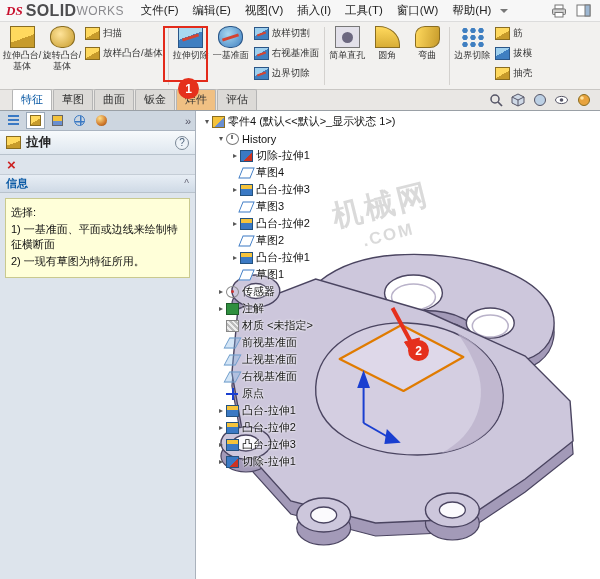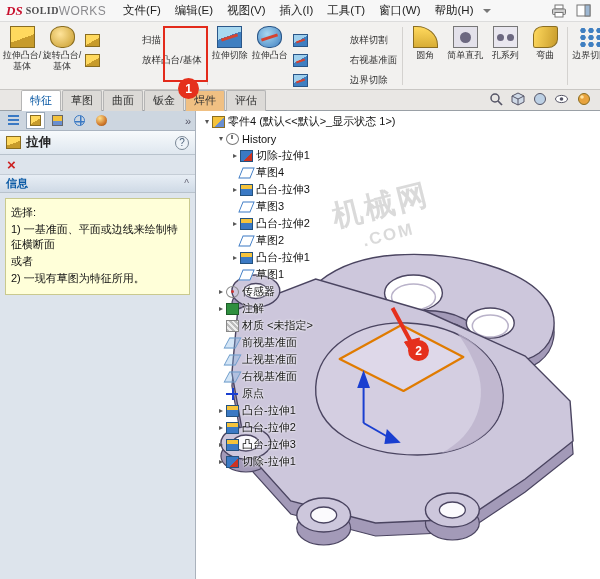--- a/index.html
+++ b/index.html
@@ -4,21 +4,21 @@
 <style>
   * { box-sizing: border-box; margin: 0; padding: 0; }
   html,body { width:600px; height:579px; }
   body { font-family:"Liberation Sans","DejaVu Sans",sans-serif; background:#fff; overflow:hidden; }
   .app { position:relative; width:600px; height:579px; background:#ec4899; overflow:hidden; }
 
   
   .menubar { height:22px; background:#f7f7f7; border-bottom:1px solid #dcdcdc; display:flex; align-items:center; padding:0 6px; }
   .logo { display:flex; align-items:center; margin-right:10px; }
   .logo-ds { color:#c8102e; font:italic 700 13px "Liberation Serif",serif; margin-right:3px; }
-  .logo-bold { font-weight:700; font-size:10px; color:#4d4d4f; letter-spacing:.4px;font-family:Liberation Serif, serif; }
+  .logo-bold { font-weight:700; font-size:16px; color:#4d4d4f; letter-spacing:.4px; }
   .logo-light { font-weight:400; font-size:12px; color:#8a8a8e; letter-spacing:.4px; }
   .menus { display:flex; align-items:center; }
   .menu { font-size:11.5px; color:#222; padding:2px 7px; cursor:default; }
   .menu-chevron { width:0; height:0; border:4px solid transparent; border-top-color:#777; margin:4px 0 0 2px; }
   .mright { margin-left:auto; display:flex; align-items:center; gap:8px; padding-right:2px; }
   .hicon { display:inline-flex; align-items:center; justify-content:center; width:17px; height:16px; }
 
   
   .ribbon { height:68px; background:#f2f1ef; border-bottom:1px solid #c9c7c4; display:flex; align-items:stretch; overflow:hidden; white-space:nowrap; padding:1px 2px 0 2px; }
   .rbtn.big { width:40px; display:flex; flex-direction:column; align-items:center; padding-top:3px; font-size:9px; line-height:11px; text-align:center; color:#333; white-space:normal; flex:none; }
@@ -31,29 +31,29 @@
   .ri.fillet { background:linear-gradient(#ffd95e,#d8ad35); border:1px solid #8a6d20; border-radius:0 85% 0 0; }
   .ri.simple-hole { background:#e3e1ea; border:1px solid #777; position:relative; }
   .ri.simple-hole::after { content:""; position:absolute; left:6px; top:5px; width:11px; height:11px; border-radius:50%; background:#6c6880; }
   .ri.hole-wizard { background:#e3e1ea; border:1px solid #777; position:relative; }
   .ri.hole-wizard::after { content:""; position:absolute; left:7px; top:6px; width:9px; height:9px; border-radius:50%; background:#3f7fc1; box-shadow:-5px -4px 0 -2px #d6a521; }
   .ri.hole-series { background:#e9e7ef; border:1px solid #777; position:relative; }
   .ri.hole-series::after { content:""; position:absolute; left:3px; top:7px; width:7px; height:7px; border-radius:50%; background:#6c6880; box-shadow:10px 0 0 0 #6c6880; }
   .ri.flex { background:linear-gradient(100deg,#ffd95e,#c79b2b); border:1px solid #8a6d20; border-radius:40% 10% 40% 10%; }
   .ri.linear-pattern { background:radial-gradient(circle,#3f7fc1 2.4px,transparent 3px) 1px 1px/8px 7px repeat; }
   .rstack { display:flex; flex-direction:column; padding-top:4px; flex:none; }
-  .sbtn { display:flex; align-items:flex-end; height:20px; font-size:9.5px; color:#333; padding:0 3px; white-space:nowrap; overflow:hidden;gap:39px; }
+  .sbtn { display:flex; align-items:flex-start; height:20px; font-size:9.5px; color:#333; padding:0 3px; white-space:nowrap; overflow:hidden; }
   .rsi { width:15px; height:13px; margin-right:3px; flex:none; }
   .rsi.sweep,.rsi.loft,.rsi.boundary,.rsi.rib,.rsi.shell { background:linear-gradient(150deg,#ffd95e 55%,#c79b2b 55%); border:1px solid #8a6d20; }
   .rsi.loft-cut,.rsi.sweep-cut,.rsi.boundary-cut,.rsi.draft { background:linear-gradient(150deg,#9fd0ee 45%,#3f7fc1 45%); border:1px solid #2a5688; position:relative; }
   .rsi.loft-cut::after,.rsi.sweep-cut::after,.rsi.boundary-cut::after { content:""; position:absolute; left:2px; right:2px; top:5px; height:2px; background:#d64330; transform:rotate(-20deg); }
   .rdiv { width:1px; background:#d4d2cf; margin:4px 2px; flex:none; }
 
   
-  .tabbar { height:21px; background:#e9e7e4; border-bottom:1px solid #9aa0a6; display:flex; align-items:center; padding-left:21px; }
+  .tabbar { height:21px; background:#e9e7e4; border-bottom:1px solid #9aa0a6; display:flex; align-items:flex-end; padding-left:12px; }
   .tab { font-size:11px; padding:2px 8px 3px 8px; border:1px solid #b5b5b5; border-bottom:none; background:#dcdad7; color:#333; margin-right:1px; border-radius:2px 2px 0 0; }
   .tab.active { background:#fff; color:#0b5aa5; }
   .tab.highlight { background:#f0c083; }
   .hud { margin-left:auto; display:flex; align-items:center; gap:5px; padding:0 8px 2px 0; }
 
   
   .workarea { display:flex; height:468px; }
 
   
   .panel { width:196px; flex:none; background:#dde4ec; border-right:1px solid #aab2bc; display:flex; flex-direction:column; }
@@ -181,51 +181,47 @@
         </div>
 
       </div>
     <div class="rdiv"></div>
     <div class="rbtn big">
       <span class="ri extrude-cut"></span>
       <span>拉伸切除</span>
     </div>
     <div class="rbtn big">
       <span class="ri revolve-cut"></span>
-      <span>拉伸凸台</span>
+      <span>一基准面</span>
     </div>
     <div class="rstack">
 
         <div class="sbtn">
           <span class="rsi loft-cut"></span>
           <span>放样切割</span>
         </div>
 
         <div class="sbtn">
           <span class="rsi sweep-cut"></span>
           <span>右视基准面</span>
         </div>
 
         <div class="sbtn">
           <span class="rsi boundary-cut"></span>
           <span>边界切除</span>
         </div>
       </div>
     <div class="rdiv"></div>
     <div class="rbtn big">
+      <span class="ri simple-hole"></span>
+      <span>简单直孔</span>
+    </div>
+    <div class="rbtn big">
       <span class="ri fillet"></span>
       <span>圆角</span>
-    </div>
-    <div class="rbtn big">
-      <span class="ri simple-hole"></span>
-      <span>简单直孔</span>
-    </div>
-    <div class="rbtn big">
-      <span class="ri hole-series"></span>
-      <span>孔系列</span>
     </div>
     <div class="rbtn big">
       <span class="ri flex"></span>
       <span>弯曲</span>
     </div>
     <div class="rdiv"></div>
     <div class="rbtn big">
       <span class="ri linear-pattern"></span>
       <span>边界切除</span>
     </div>
@@ -329,21 +325,20 @@
       <div class="pinfo-bar">
         <span>信息</span>
         <span class="chev">^</span>
       </div>
       <div class="pmsg">
 
           <div class="pmsg-line">选择:</div>
 
           <div class="pmsg-line">1) 一基准面、平面或边线来绘制特征横断面</div>
 
-          <div class="pmsg-line">或者</div>
 
           <div class="pmsg-line">2) 一现有草图为特征所用。</div>
         </div>
     </div>
 
     <div class="canvas">
 
       <svg class="model-svg" viewBox="0 0 405 468" preserveAspectRatio="none">
 
         <g transform="translate(0,13)" fill="#a39ab8" stroke="#4a4460" stroke-width="1.2">

